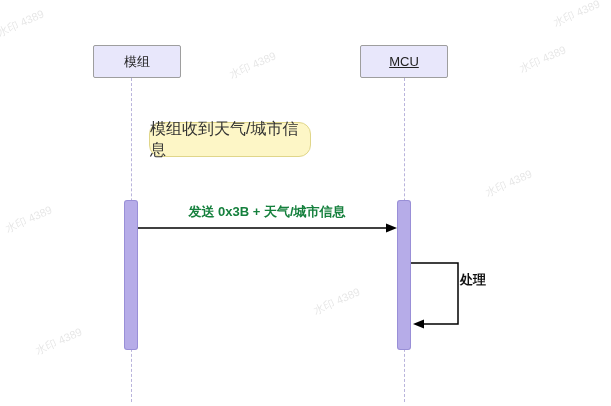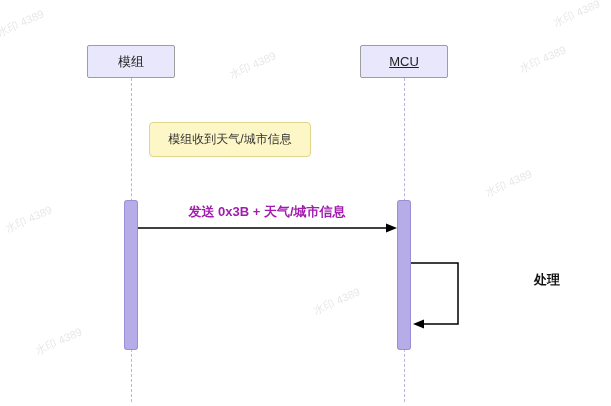--- a/index.html
+++ b/index.html
@@ -50,36 +50,36 @@
     background: var(--participant-fill, #e8e7fb);
     border: 1px solid var(--participant-border, #9e9e9e);
     border-radius: 2px;
     display: flex;
     align-items: center;
     justify-content: center;
     font-size: 13px;
     color: #222;
     box-sizing: border-box;
   }
-  .participant-module { left: 87px; }
+  .participant-module { left: 93px; }
   .participant-mcu    { left: 360px; text-decoration: underline; }
 
   .note {
     position: absolute;
     left: 149px;
     top: 122px;
     width: 162px;
     height: 35px;
     background: var(--note-fill, #fdf6c6);
     border: 1px solid var(--note-border, #e0d68a);
-    border-radius: 4px;
+    border-radius: 12px;
     display: flex;
     align-items: center;
     justify-content: center;
-    font-size: 12px;
+    font-size: 16px;
     color: #333;
     box-sizing: border-box;
   }
 
   .activation {
     position: absolute;
     top: 200px;
     width: 14px;
     height: 150px;
     background: var(--activation-fill, #b6ace8);
@@ -91,29 +91,29 @@
   .activation-mcu    { left: 397px; }
 
   .msg-label {
     position: absolute;
     left: 147px;
     top: 203px;
     width: 240px;
     text-align: center;
     font-size: 13px;
     font-weight: bold;
-    color: #a21caf;
+    color: #15803d;
   }
 
   .self-label {
     position: absolute;
     left: 460px;
     top: 271px;
     width: 100px;
-    text-align: right;
+    text-align: left;
     font-size: 13px;
     font-weight: bold;
     color: #111;
     line-height: 18px;
   }
 
   .connectors {
     position: absolute;
     left: 0;
     top: 0;

